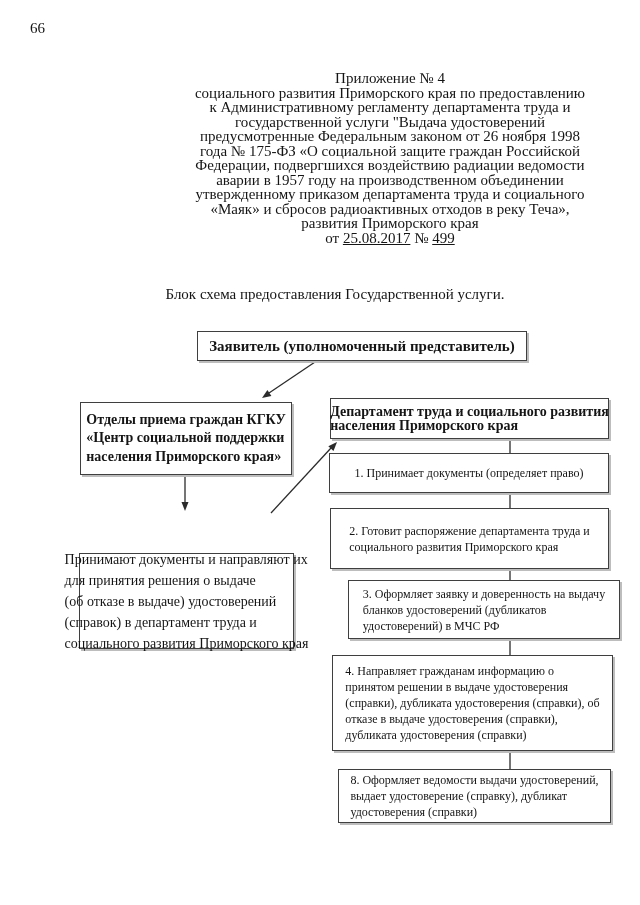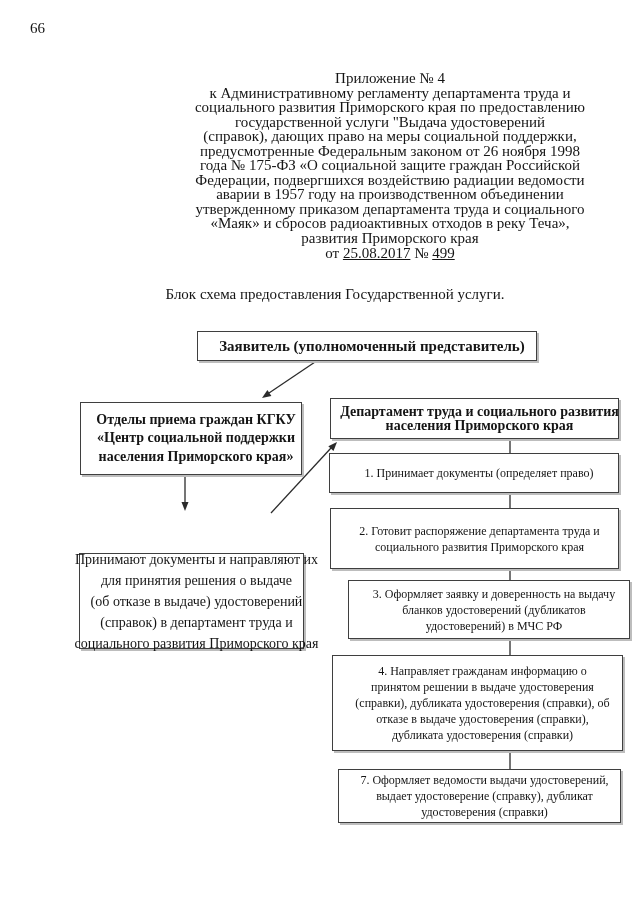--- a/index.html
+++ b/index.html
@@ -21,21 +21,21 @@
   .approval-line { margin-top:0.5px; }
   .u { text-decoration:underline; }
   .doc-title {
     position:absolute; top:286px; left:30px; width:610px;
     text-align:center; font-weight:normal; font-size:15px;
   }
   .box {
     position:absolute; background:#ffffff;
     border:1px solid #3f3f3f; box-shadow:2px 2px 0 #bdbdbd;
     display:flex; align-items:center; justify-content:center;
-    text-align:center; white-space:pre;padding-left:10px;
+    text-align:left; white-space:pre;
   }
   .applicant { left:197px; top:331px; width:328px; height:28px;
     font-weight:bold; font-size:15px; }
   .kgku { left:80px; top:402px; width:210px; height:71px;
     font-weight:bold; font-size:14px; line-height:18.5px; }
   .kgku-action { left:79px; top:513px; width:213px; height:94px;
     font-size:14px; line-height:21px;margin-top:40px; }
   .dept { left:330px; top:398px; width:277px; height:39px;
     font-weight:bold; font-size:14px; line-height:14px; }
   .step { font-size:12px; line-height:16px; }
@@ -53,24 +53,23 @@
 </style>
 </head>
 <body>
 
 <div class="page">
 
   <div class="page-number">66</div>
 
   <div class="header-block">
     <div class="header-line">Приложение № 4</div>
+    <div class="header-line">социального развития Приморского края по предоставлению</div>
     <div class="header-line">к Административному регламенту департамента труда и</div>
-    <div class="header-line">социального развития Приморского края по предоставлению</div>
     <div class="header-line">государственной услуги "Выдача удостоверений</div>
-    <div class="header-line">(справок), дающих право на меры социальной поддержки,</div>
     <div class="header-line">предусмотренные Федеральным законом от 26 ноября 1998</div>
     <div class="header-line">года № 175-ФЗ «О социальной защите граждан Российской</div>
     <div class="header-line">Федерации, подвергшихся воздействию радиации ведомости</div>
     <div class="header-line">аварии в 1957 году на производственном объединении</div>
     <div class="header-line">утвержденному приказом департамента труда и социального</div>
     <div class="header-line">«Маяк» и сбросов радиоактивных отходов в реку Теча»,</div>
     <div class="header-line">развития Приморского края</div>
     <div class="header-line approval-line"><span>от </span><span class="u">25.08.2017</span><span> № </span><span class="u">499</span></div>
   </div>
 
@@ -109,17 +108,17 @@
   <div class="box step step2">2. Готовит распоряжение департамента труда и
 социального развития Приморского края</div>
   <div class="box step step3">3. Оформляет заявку и доверенность на выдачу
 бланков удостоверений (дубликатов
 удостоверений) в МЧС РФ</div>
   <div class="box step step4">4. Направляет гражданам информацию о
 принятом решении в выдаче удостоверения
 (справки), дубликата удостоверения (справки), об
 отказе в выдаче удостоверения (справки),
 дубликата удостоверения (справки)</div>
-  <div class="box step step5">7. Оформляет ведомости выдачи удостоверений,
+  <div class="box step step5">8. Оформляет ведомости выдачи удостоверений,
 выдает удостоверение (справку), дубликат
 удостоверения (справки)</div>
 
 </div>
 
 </body></html>

